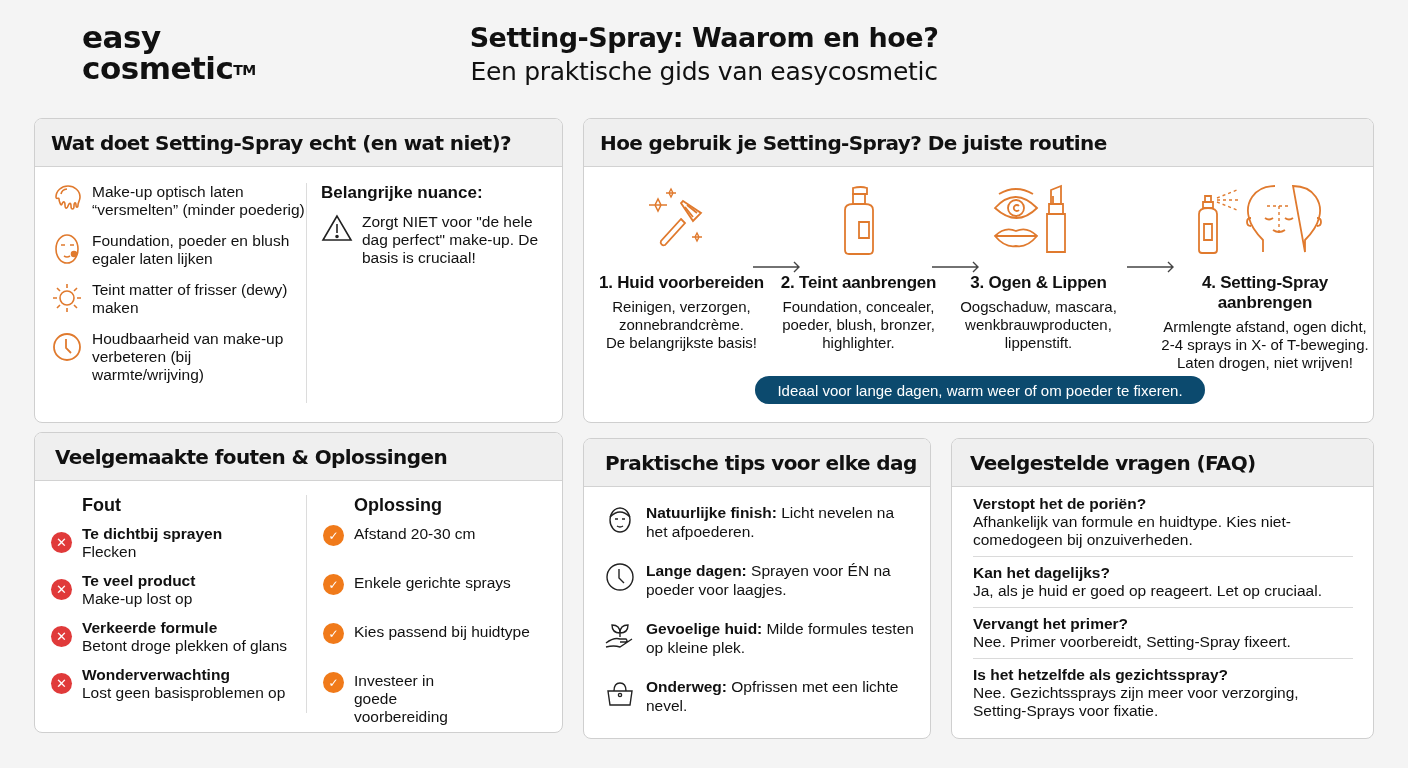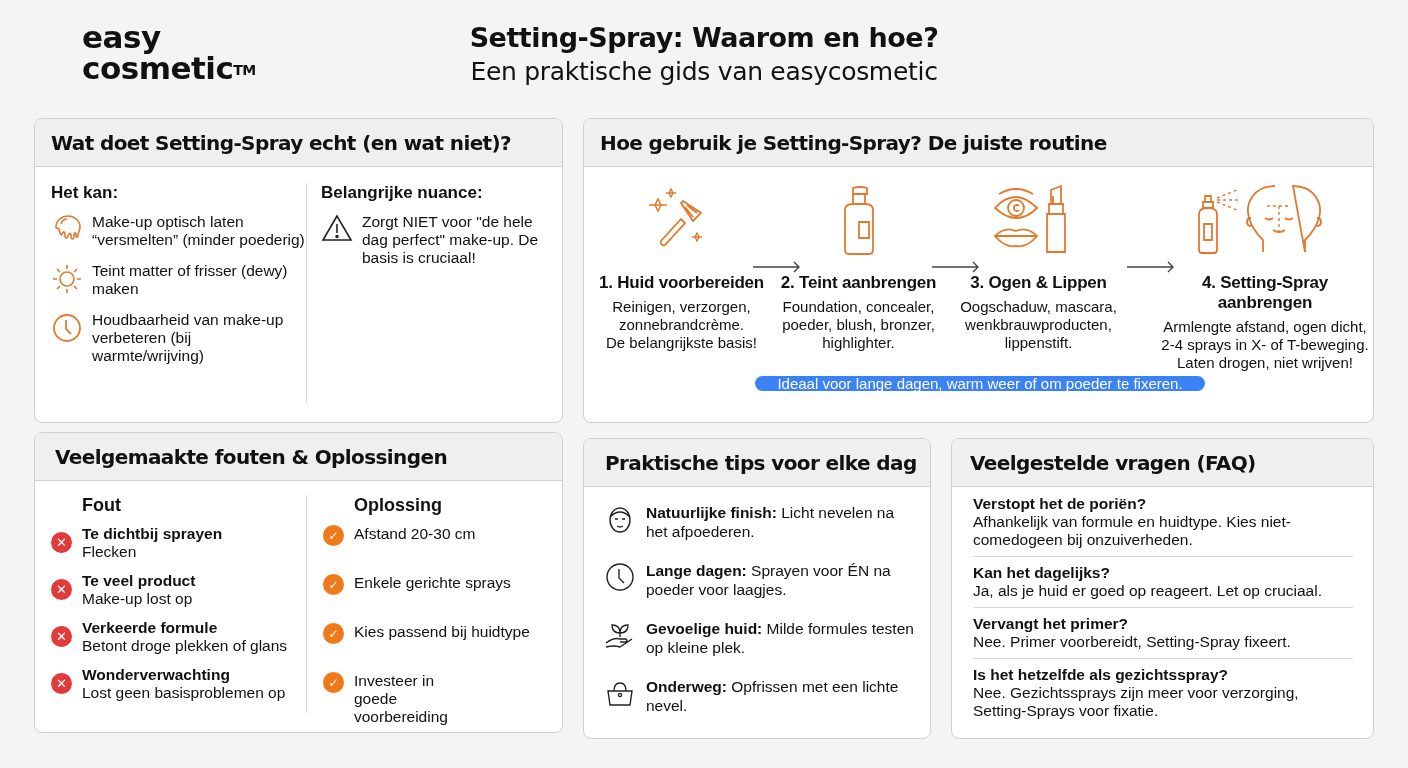--- a/index.html
+++ b/index.html
@@ -29,21 +29,21 @@
   .warn-item .ic { width: 34px; height: 30px; flex-shrink: 0; margin-right: 7px; }
 
   
   #c2 { left: 583px; top: 118px; width: 791px; height: 305px; }
   .steps { display: flex; position: relative; height: 200px; }
   .step { position: absolute; top: 0; width: 195px; text-align: center; }
   .step .icon-area { height: 105px; display: flex; align-items: center; justify-content: center; }
   .step h3 { font-size: 17px; font-weight: bold; margin-top: 1px; letter-spacing: -0.2px; }
   .step p { font-size: 15px; line-height: 18px; margin-top: 5px; }
   .arrow { position: absolute; top: 94px; width: 50px; height: 12px; }
-  .pill { position: absolute; left: 171px; top: 257px; width: 450px; height: 15px; background: #3b82f6; border-radius: 16px; color: #fff; font-size: 15px; display: flex; align-items: center; justify-content: center; text-align: center; }
+  .pill { position: absolute; left: 171px; top: 257px; width: 450px; height: 28px; background: #0c4a6e; border-radius: 16px; color: #fff; font-size: 15px; display: flex; align-items: center; justify-content: center; text-align: center; }
 
   
   #c3 { left: 34px; top: 432px; width: 529px; height: 301px; }
   .c3-body { display: flex; padding-top: 14px; }
   .c3-col1 { width: 272px; padding-left: 16px; border-right: 1px solid #dcdcdc; height: 218px; }
   .c3-col2 { padding-left: 16px; }
   .col-h { font-weight: bold; font-size: 18px; margin-left: 31px; margin-bottom: 9px; }
   .fout { display: flex; margin-bottom: 11px; font-size: 15.5px; line-height: 18px; }
   .fout b { display: block; }
   .xmark { width: 21px; height: 21px; border-radius: 50%; background: #e03a3a; color: #fff; flex-shrink: 0; margin-right: 10px; margin-top: 7px; display: flex; align-items: center; justify-content: center; font-size: 13px; font-weight: bold; }
@@ -75,27 +75,34 @@
   <div class="title-main">Setting-Spray: Waarom en hoe?</div>
   <div class="title-sub">Een praktische gids van easycosmetic</div>
 </div>
 
 <div class="card" id="c1">
   <div class="card-head">
       <h2>Wat doet Setting-Spray echt (en wat niet)?</h2>
     </div>
   <div class="c1-body">
     <div class="c1-left">
-      <div class="sub-h">Het kan:</div>
       <div class="can-item">
         <svg class="ic" viewBox="0 0 34 34" fill="none" stroke="#e07a2e" stroke-width="1.6">
             <path d="M5 14a12 11 0 0 1 24 0c0 4-2 5-2 8s-2 3-2 0-2-3-2 1-3 4-3 0-2-3-3 0-3 3-3-1-2-4-3-1-3-3-3-5S5 17 5 14z"></path>
             <path d="M10 11a7 6 0 0 1 6-5"></path>
           </svg>
         <span>Make-up optisch laten “versmelten” (minder poederig)</span>
+      </div>
+      <div class="can-item">
+        <svg class="ic" viewBox="0 0 34 34" fill="none" stroke="#e07a2e" stroke-width="1.6">
+            <ellipse cx="16" cy="17" rx="11" ry="14"></ellipse>
+            <path d="M10 13h4M19 13h4M13 24q3 2 6 0"></path>
+            <circle cx="23" cy="22" r="2.5" fill="#e07a2e"></circle>
+          </svg>
+        <span>Foundation, poeder en blush egaler laten lijken</span>
       </div>
       <div class="can-item">
         <svg class="ic" viewBox="0 0 34 34" fill="none" stroke="#e07a2e" stroke-width="1.6">
             <circle cx="16" cy="17" r="7"></circle>
             <path d="M16 3v4M16 27v4M2 17h4M26 17h4M6 7l3 3M23 24l3 3M6 27l3-3M23 10l3-3"></path>
           </svg>
         <span>Teint matter of frisser (dewy) maken</span>
       </div>
       <div class="can-item">
         <svg class="ic" viewBox="0 0 34 34" fill="none" stroke="#e07a2e" stroke-width="1.8">

